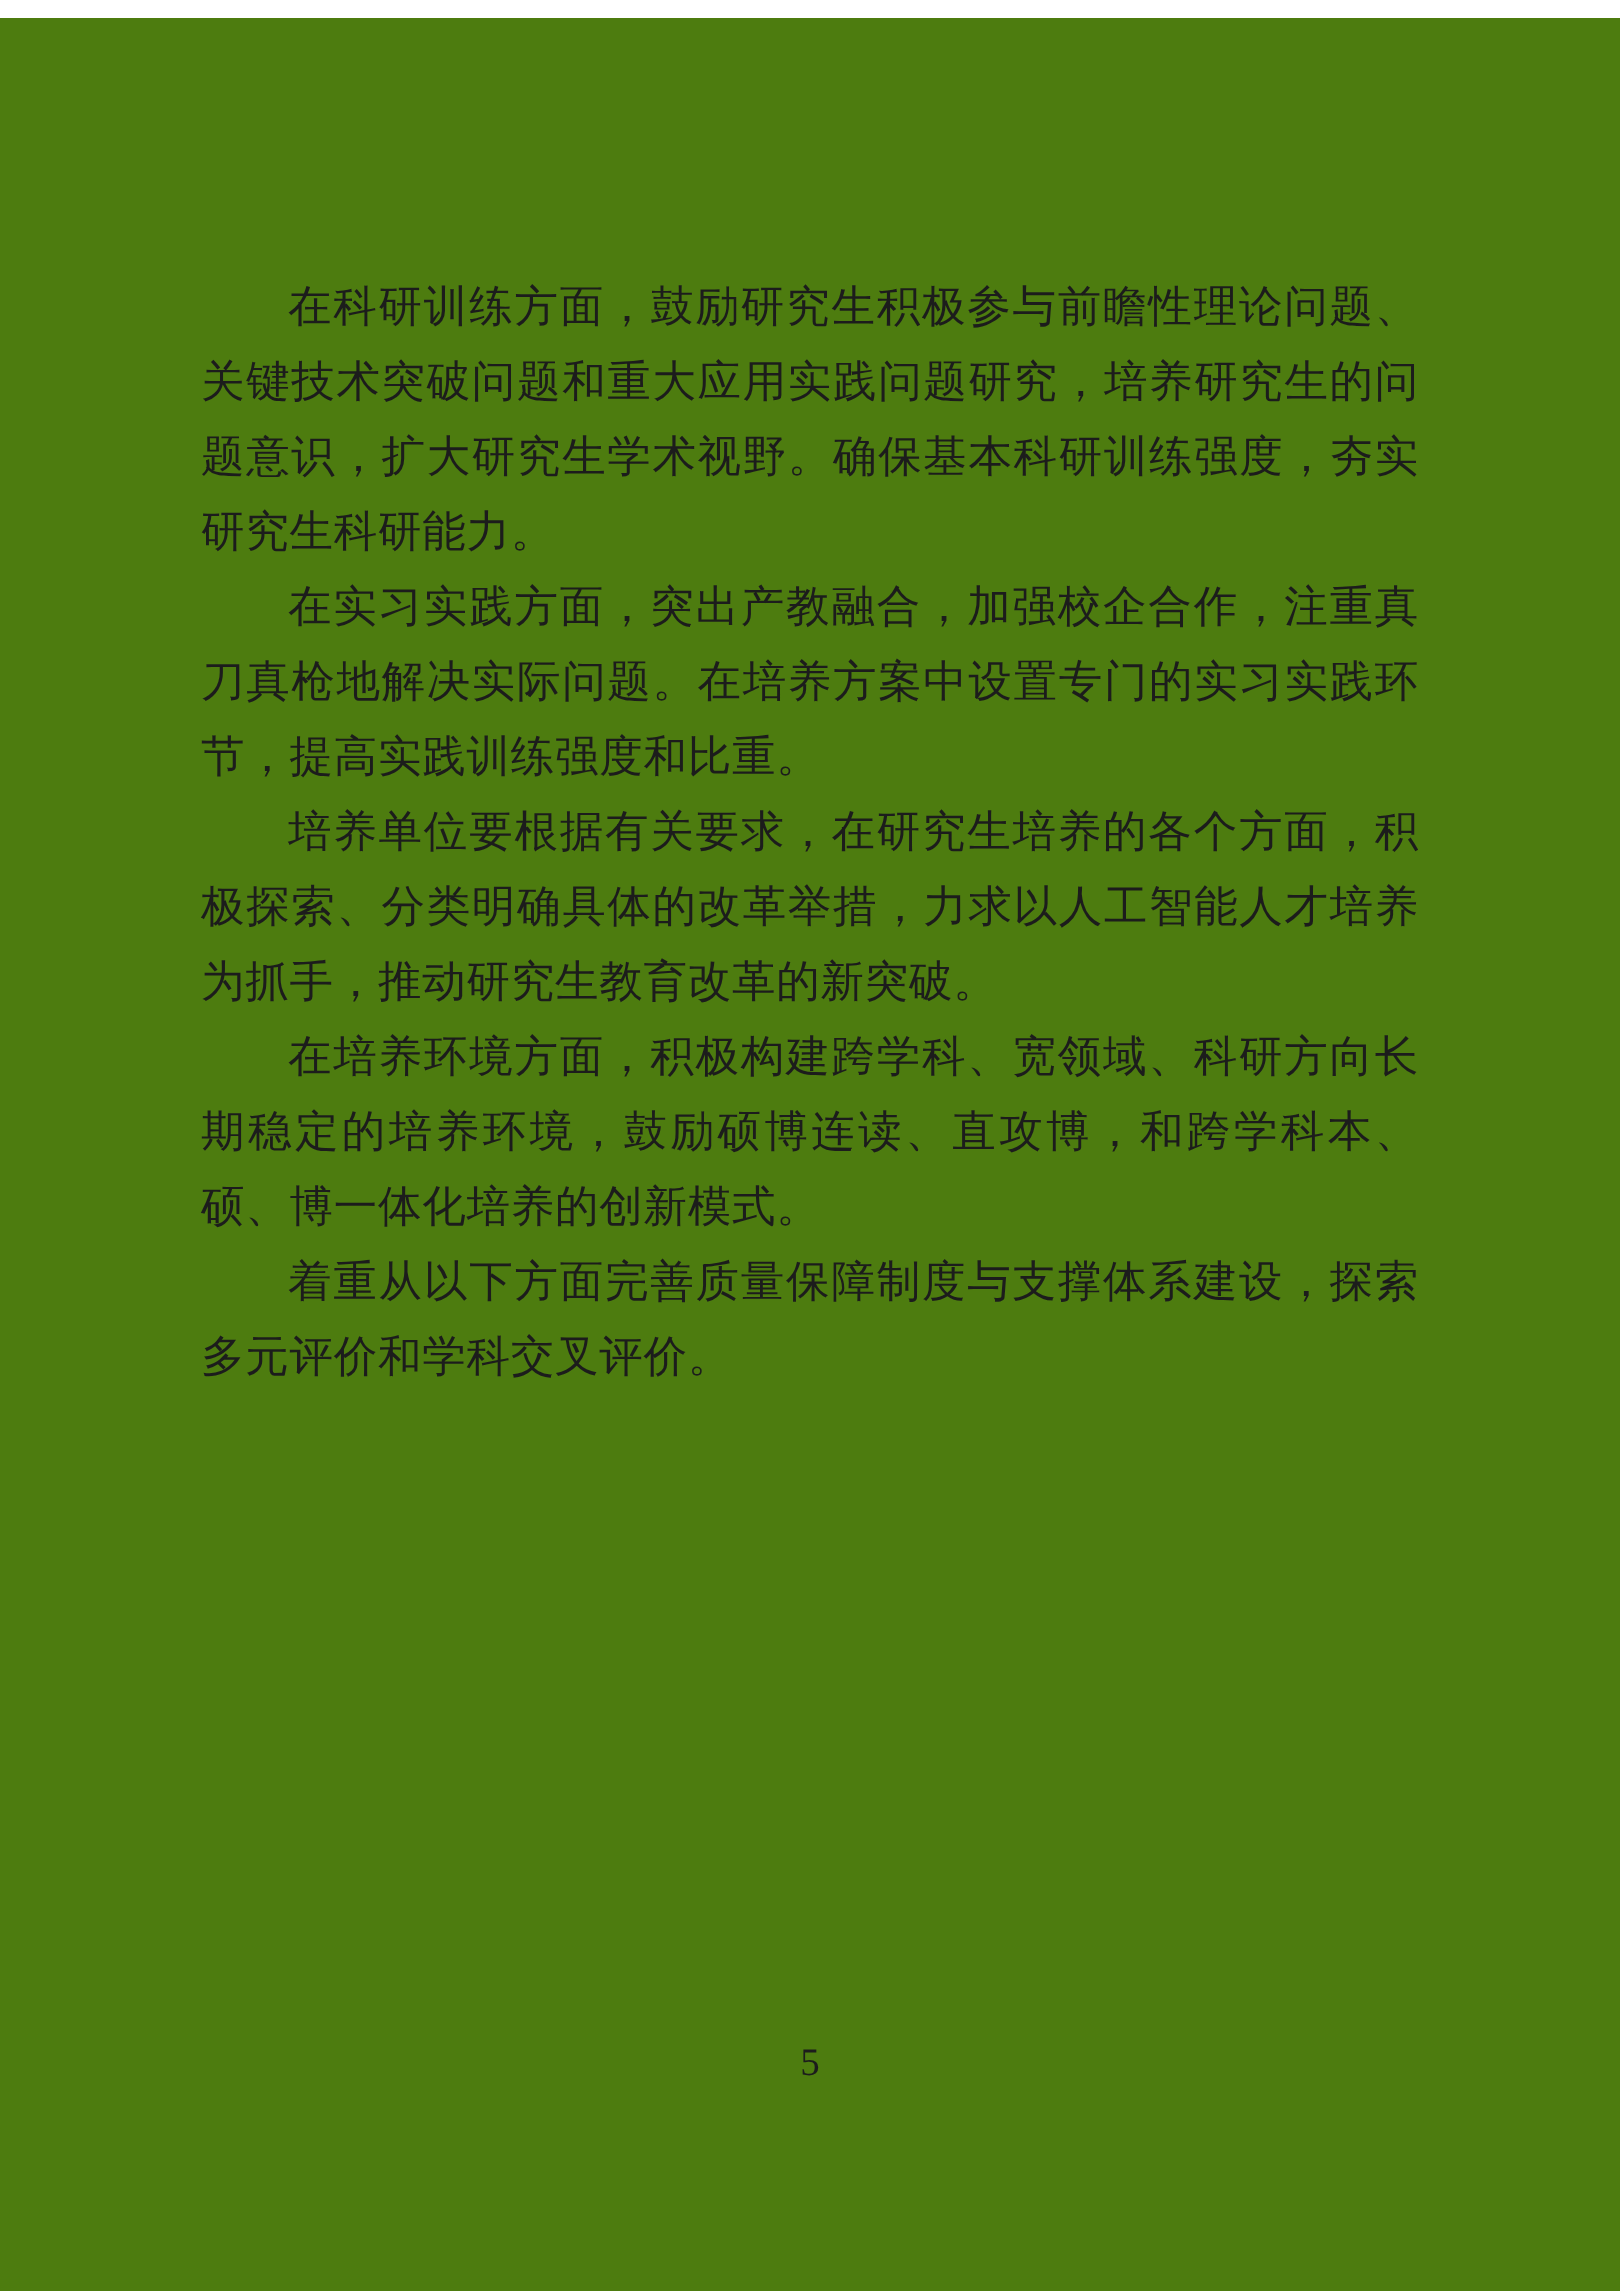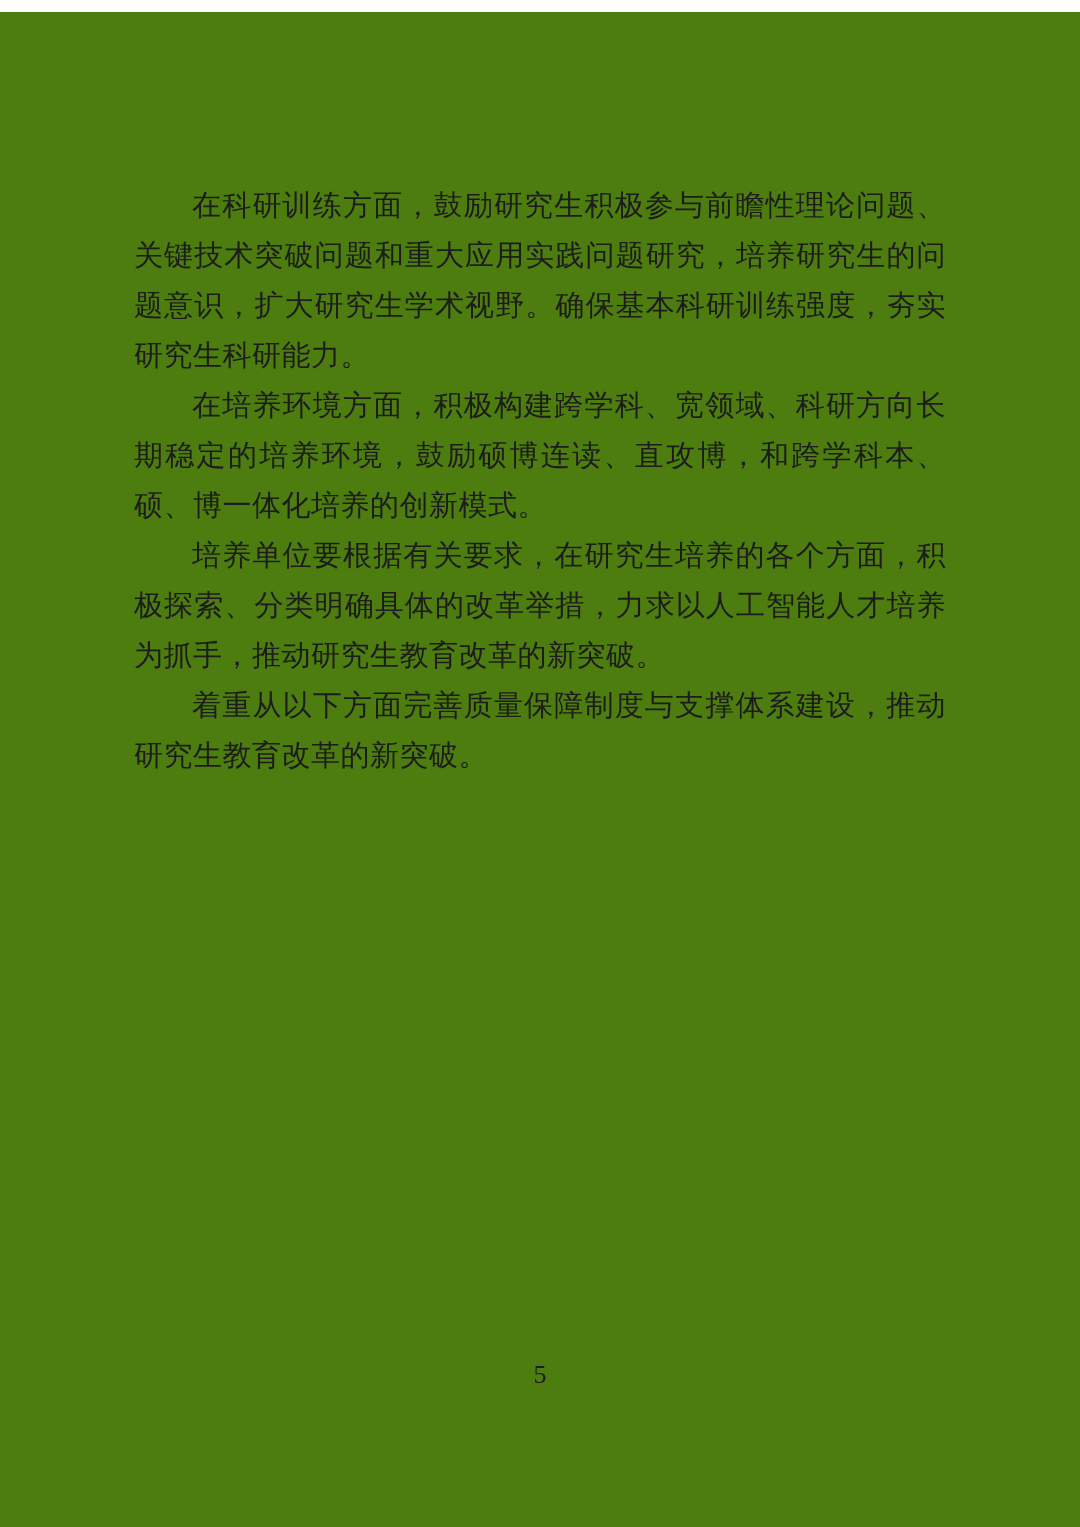--- a/index.html
+++ b/index.html
@@ -51,18 +51,19 @@
     font-family: "Liberation Serif", "DejaVu Serif", serif;
     color: #1c1c1c;
   }
 </style>
 </head>
 <body>
 
 <div class="page">
   <div class="content" id="document-content">
       <p class="para">在科研训练方面，鼓励研究生积极参与前瞻性理论问题、关键技术突破问题和重大应用实践问题研究，培养研究生的问题意识，扩大研究生学术视野。确保基本科研训练强度，夯实研究生科研能力。</p>
+      <p class="para">在实习实践方面，突出产教融合，加强校企合作，注重真刀真枪地解决实际问题。在培养方案中设置专门的实习实践环节，提高实践训练强度和比重。</p>
+      <p class="para">培养单位要根据有关要求，在研究生培养的各个方面，积极探索、分类明确具体的改革举措，力求以人工智能人才培养为抓手，推动研究生教育改革的新突破。</p>
       <p class="para">在培养环境方面，积极构建跨学科、宽领域、科研方向长期稳定的培养环境，鼓励硕博连读、直攻博，和跨学科本、硕、博一体化培养的创新模式。</p>
-      <p class="para">培养单位要根据有关要求，在研究生培养的各个方面，积极探索、分类明确具体的改革举措，力求以人工智能人才培养为抓手，推动研究生教育改革的新突破。</p>
-      <p class="para">着重从以下方面完善质量保障制度与支撑体系建设，推动研究生教育改革的新突破。</p>
+      <p class="para">着重从以下方面完善质量保障制度与支撑体系建设，探索多元评价和学科交叉评价。</p>
     </div>
   <div class="page-number">5</div>
 </div>
 
 </body></html>

